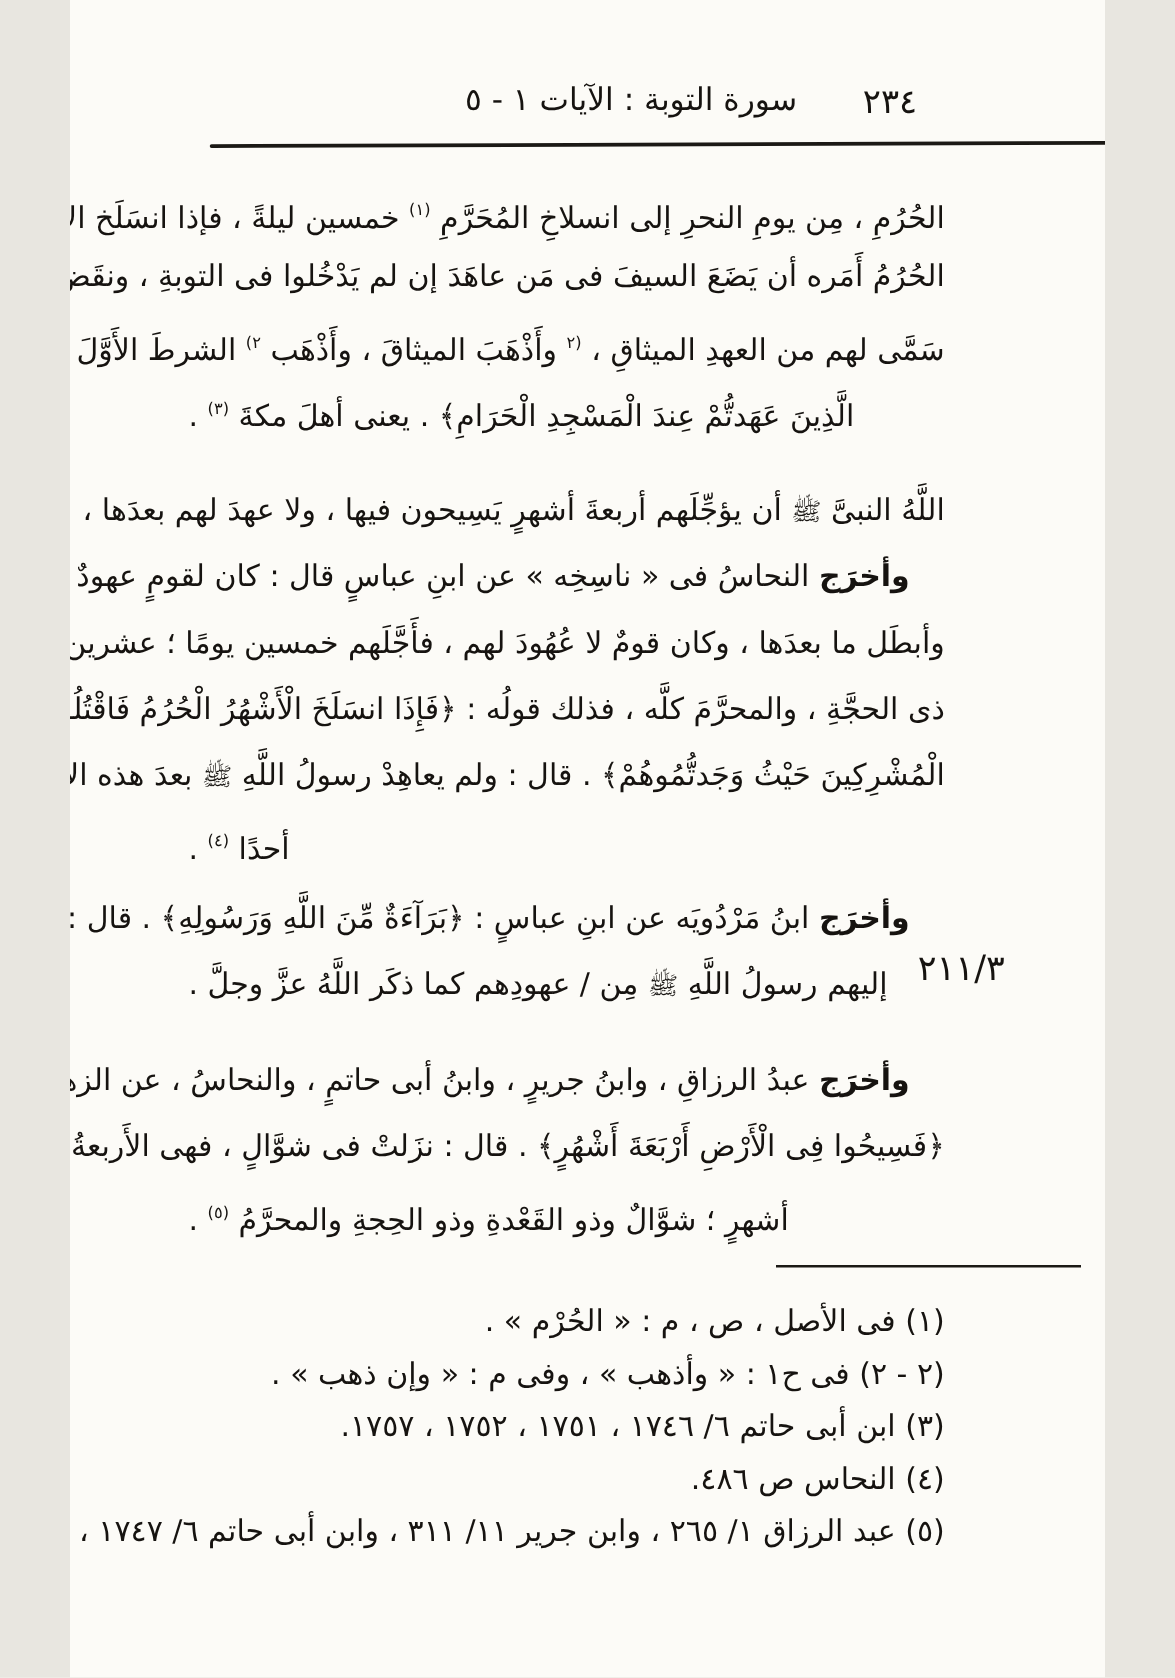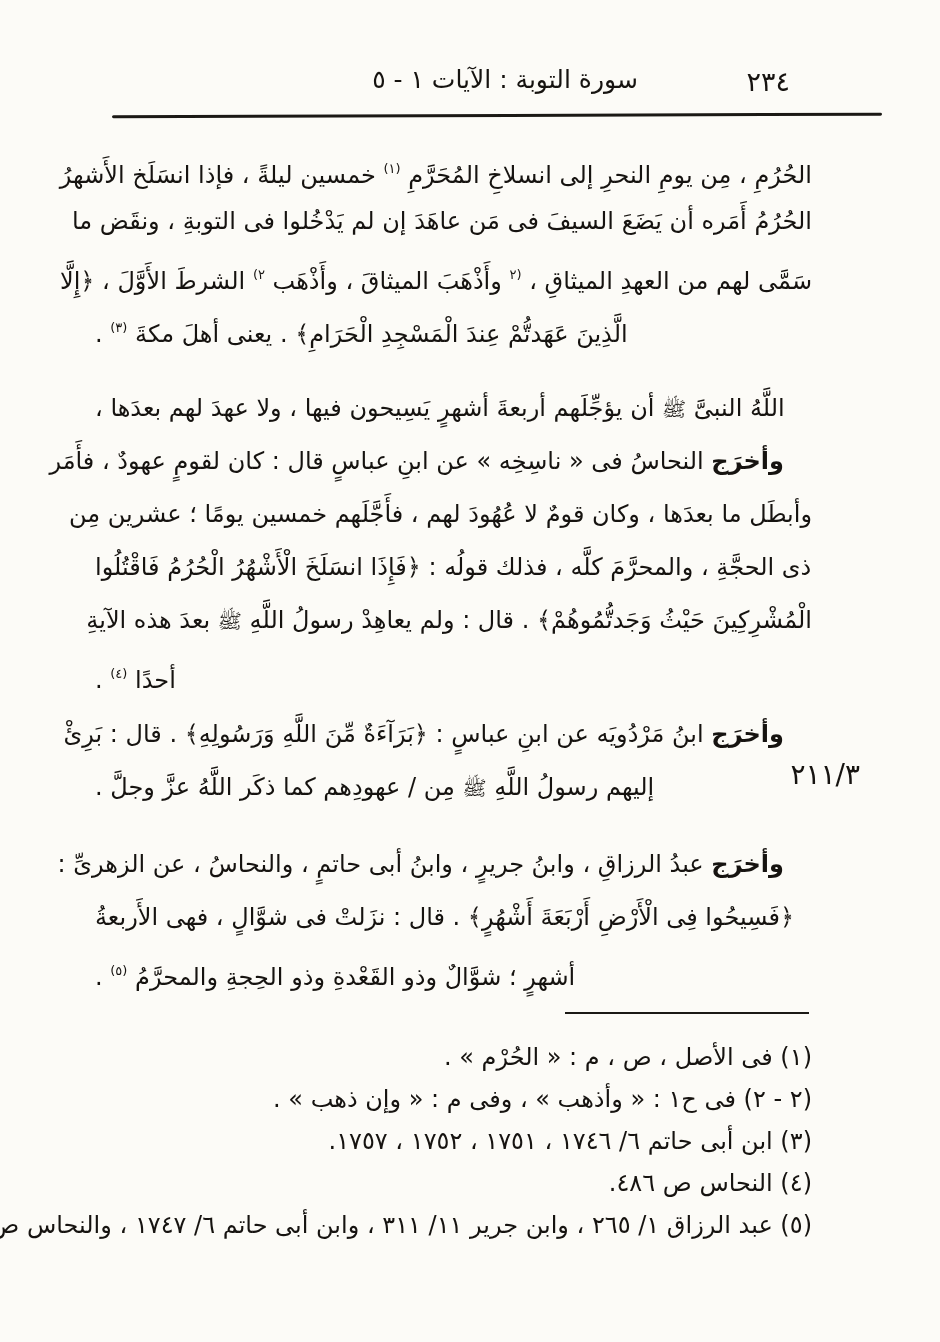--- a/index.html
+++ b/index.html
@@ -1,18 +1,18 @@
 <!DOCTYPE html>
 <html lang="ar" dir="rtl"><head>
 <meta charset="utf-8">
 <style>
   html,body{margin:0;padding:0;background:#e8e6e0;}
   .page{
     position:relative;
-    width:940px;height:1342px;
+    width:828px;height:1342px;
     margin:0 auto;
     background:#fcfbf7;
     color:#161310;
     font-family:"DejaVu Sans",sans-serif;
     overflow:hidden;
   }
   .header-title{
     position:absolute;top:60px;left:0;right:0;
     text-align:center;
     transform:translateX(35px);

